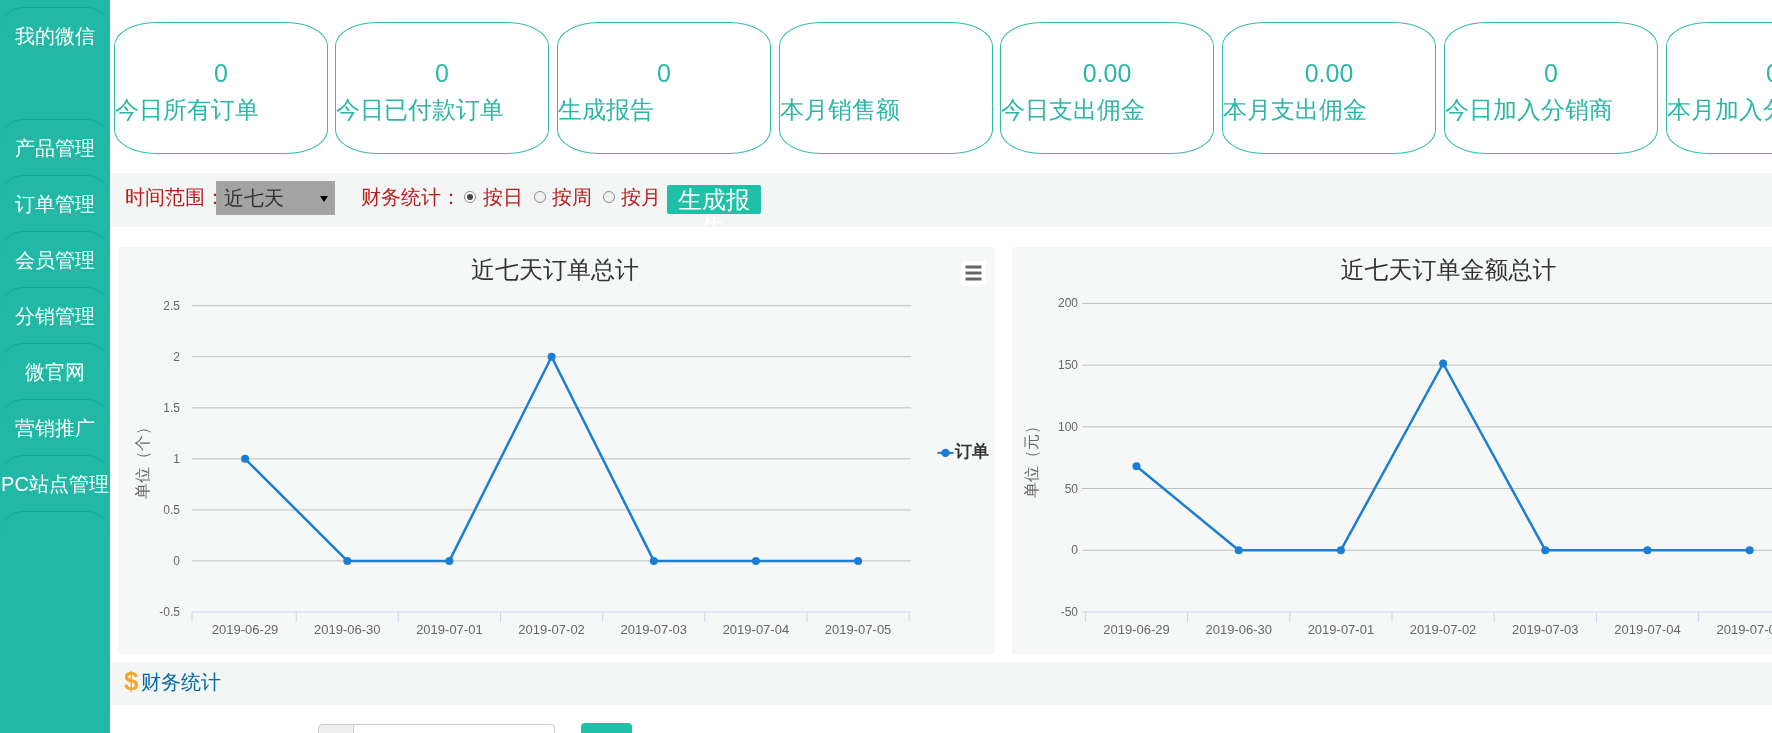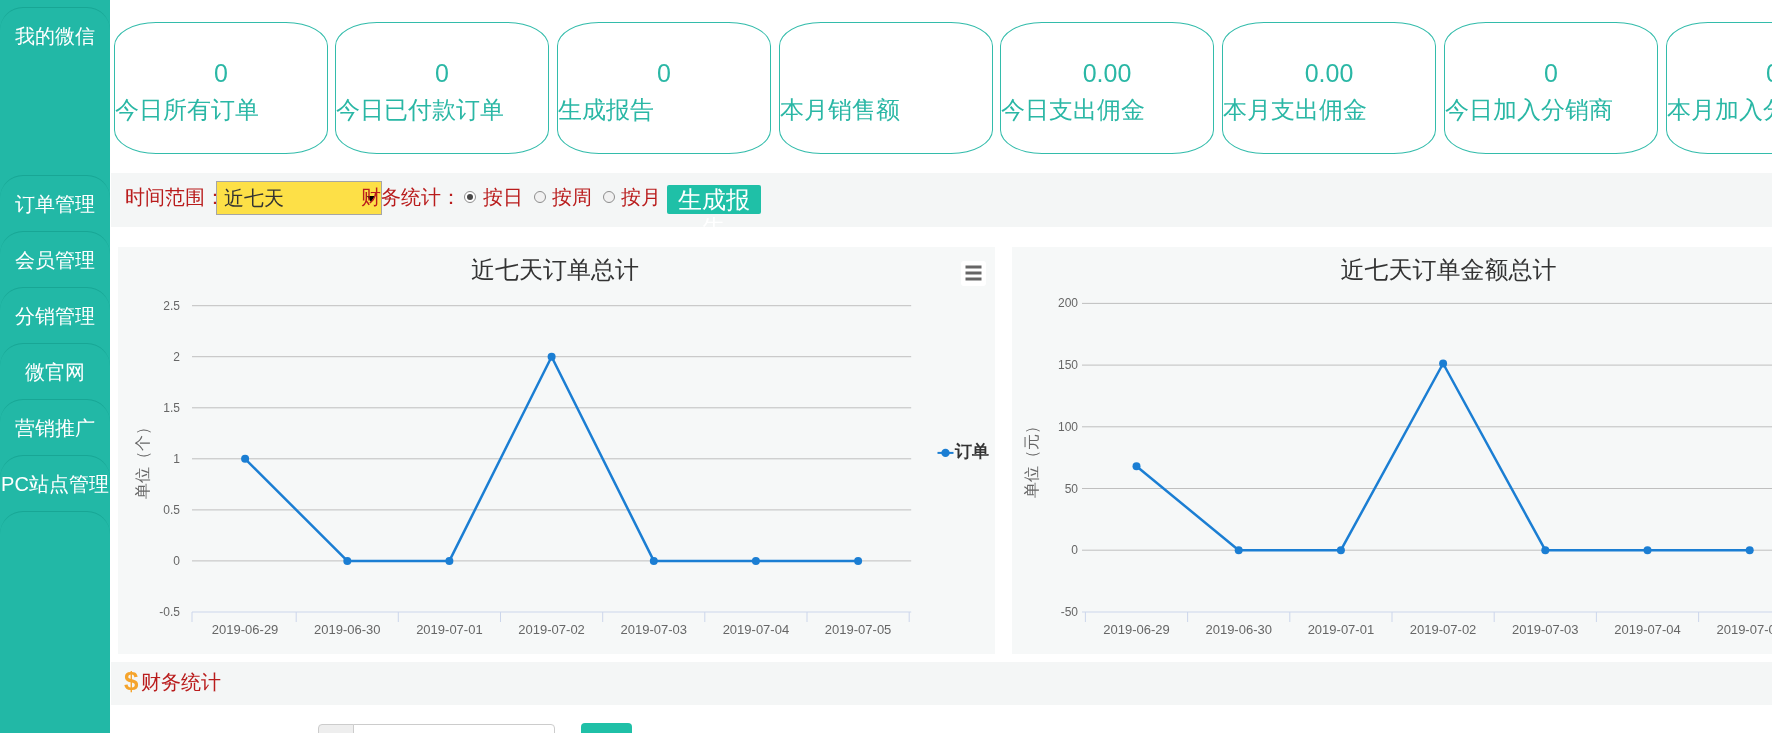--- a/index.html
+++ b/index.html
@@ -12,53 +12,54 @@
 
 .card{position:absolute;top:22px;width:212px;height:130px;border:1px solid #33bcab;
       border-radius:42px/24px;background:#fff;}
 .card .num{position:absolute;top:38px;left:0;width:100%;text-align:center;
            font-size:25px;line-height:25px;color:#2ab7a5;}
 .card .lbl{position:absolute;top:78px;left:0;width:100%;
            font-size:24px;line-height:18px;color:#2ab7a5;}
 
 #fband{position:absolute;left:111px;top:173px;width:1661px;height:54px;background:#f4f6f6;}
 .ftxt{position:absolute;font-size:20px;line-height:16px;color:#b91c1c;top:189px;}
-#sel{position:absolute;left:216px;top:181px;width:117px;height:32px;background:#fde047;
-     border:1px solid #a6a6a6;padding-left:47px;}
+#sel{position:absolute;left:216px;top:181px;width:117px;height:32px;background:#a3a3a3;
+     border:1px solid #a6a6a6;}
 #sel .st{position:absolute;left:7px;top:8px;font-size:20px;line-height:16px;color:#333;}
 #sel .ar{position:absolute;right:6px;top:14px;width:0;height:0;
          border-left:4px solid transparent;border-right:4px solid transparent;
          border-top:6px solid #000;}
 .radio{position:absolute;top:191px;width:10px;height:10px;border-radius:50%;
        background:#f1f1f1;border:1px solid #8d8d8d;}
 .radio.ck{background:#fff;}
 .radio.ck:after{content:"";position:absolute;left:2px;top:2px;width:6px;height:6px;
        border-radius:50%;background:#474747;}
 #genbtn{position:absolute;left:667px;top:185px;width:94px;height:29px;background:#1fc0a7;
         color:#fff;font-size:24px;text-align:center;line-height:29px;border-radius:2px;}
 
 #p1{position:absolute;left:118px;top:247px;}
 #p2{position:absolute;left:1012px;top:247px;}
 
 #finband{position:absolute;left:111px;top:662px;width:1661px;height:43px;background:#f4f6f6;}
 #dollar{position:absolute;left:124px;top:669px;font-size:26px;line-height:24px;
         font-weight:bold;color:#f5a42c;}
-#fintxt{position:absolute;left:141px;top:675px;font-size:20px;line-height:15px;color:#b91c1c;}
+#fintxt{position:absolute;left:141px;top:675px;font-size:20px;line-height:15px;color:#0369a1;}
 
 #addon{position:absolute;left:318px;top:724px;border-radius:4px 0 0 0;width:36px;height:30px;background:#eee;
        border:1px solid #ccc;box-sizing:border-box;}
 #inp{position:absolute;left:353px;top:724px;border-radius:0 4px 0 0;width:202px;height:30px;background:#fff;
      border:1px solid #ccc;box-sizing:border-box;}
 #btn2{position:absolute;left:581px;top:723px;width:51px;height:30px;background:#1fc0a7;
       border-radius:4px;}
 </style>
 </head>
 <body>
 <div id="side">
   <div class="mi" style="top:7px">我的微信</div>
+  <div class="mi" style="top:119px">产品管理</div>
   <div class="mi" style="top:175px">订单管理</div>
   <div class="mi" style="top:231px">会员管理</div>
   <div class="mi" style="top:287px">分销管理</div>
   <div class="mi" style="top:343px">微官网</div>
   <div class="mi" style="top:455px">PC站点管理</div>
   <div class="mi" style="top:399px">营销推广</div>
   <div class="mi" style="top:511px"></div>
 </div>
 
 <div class="card" style="left:114px">

